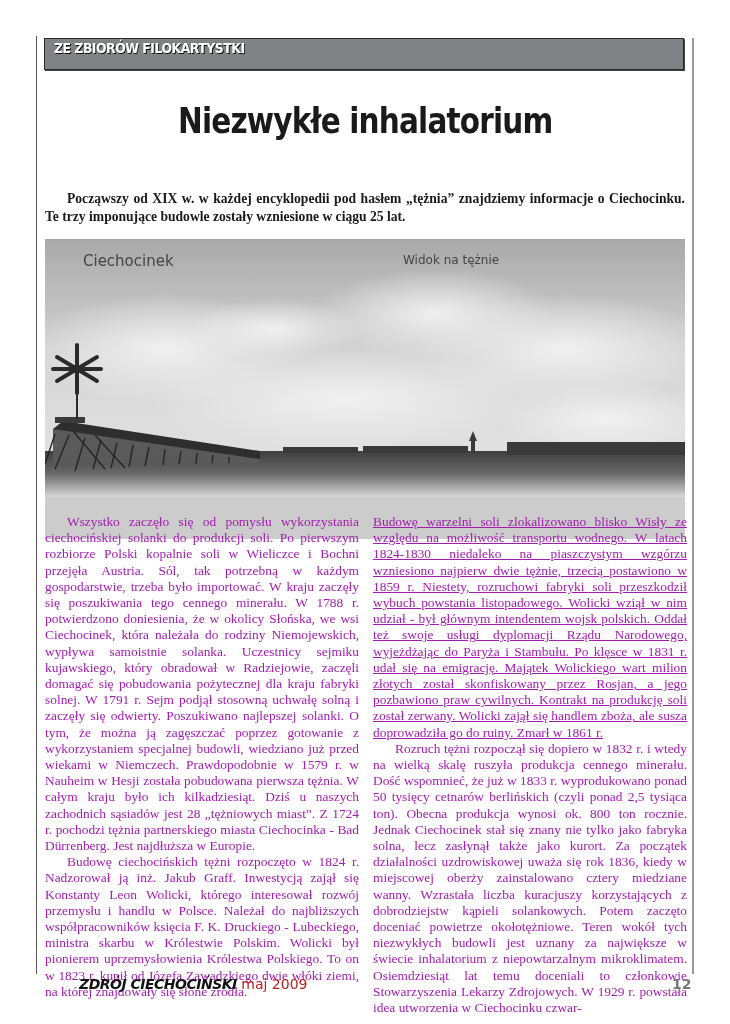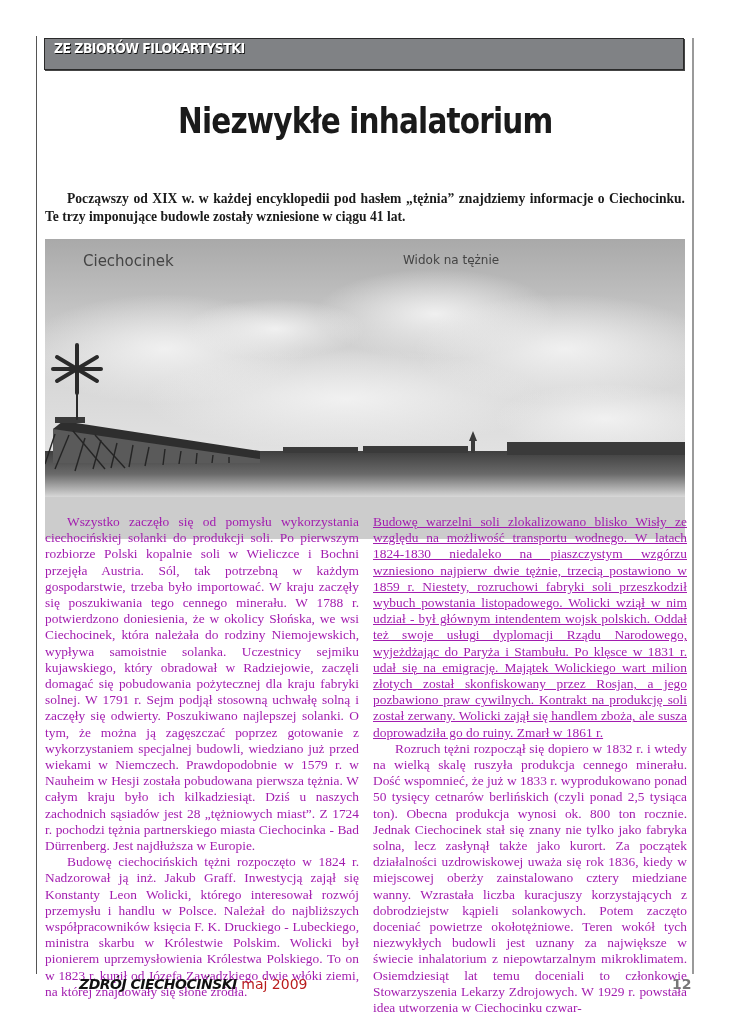--- a/index.html
+++ b/index.html
@@ -60,21 +60,21 @@
 <div class="frame-right"></div>
 
 <div class="section-bar">
   <span>ZE ZBIORÓW FILOKARTYSTKI</span>
 </div>
 
 <h1 class="title" style="margin:0;font-weight:bold;">
   <span>Niezwykłe inhalatorium</span>
 </h1>
 
-<div class="lead">Począwszy od XIX w. w każdej encyklopedii pod hasłem „tężnia” znajdziemy informacje o Ciechocinku. Te trzy imponujące budowle zostały wzniesione w ciągu 41 lat.</div>
+<div class="lead">Począwszy od XIX w. w każdej encyklopedii pod hasłem „tężnia” znajdziemy informacje o Ciechocinku. Te trzy imponujące budowle zostały wzniesione w ciągu 25 lat.</div>
 
 <div class="photo">
   <svg width="640" height="258" viewBox="0 0 640 258">
     <defs>
       <linearGradient id="sky" x1="0" y1="0" x2="0" y2="1">
         <stop offset="0" stop-color="#a9a9a9"></stop>
         <stop offset="0.45" stop-color="#d4d4d4"></stop>
         <stop offset="0.85" stop-color="#e2e2e2"></stop>
         <stop offset="1" stop-color="#cfcfcf"></stop>
       </linearGradient>

